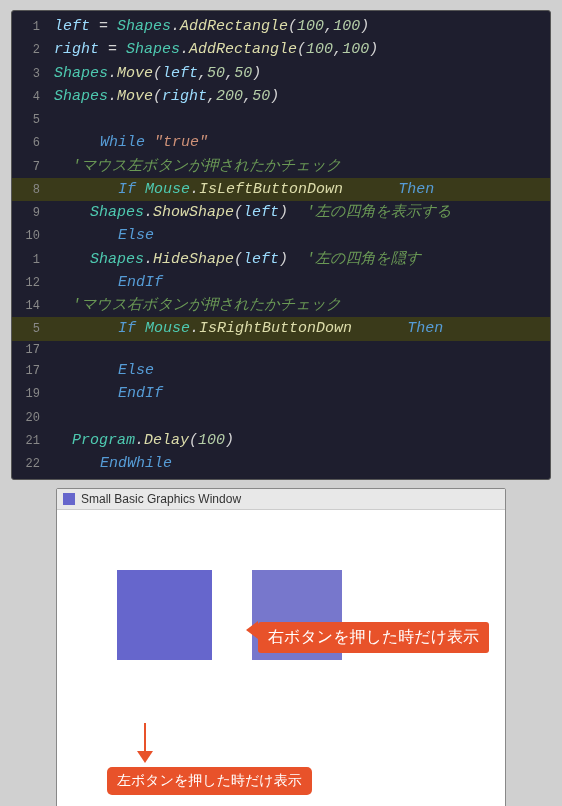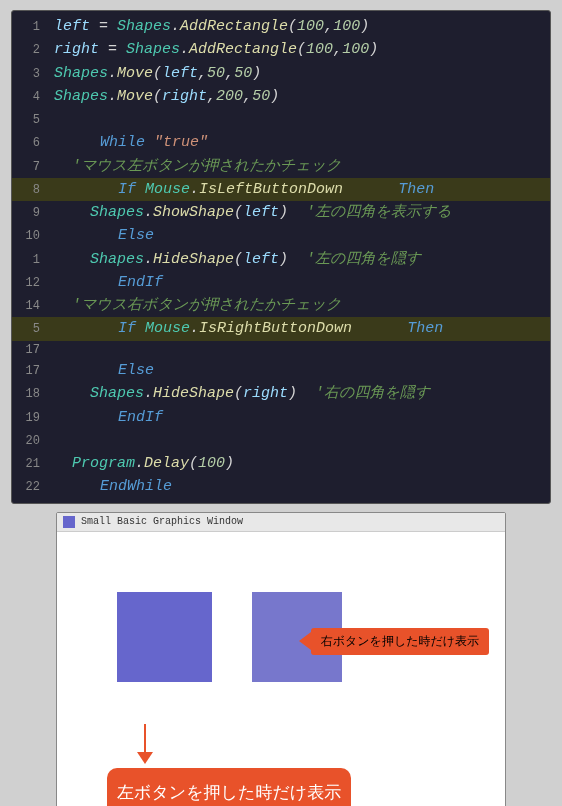--- a/index.html
+++ b/index.html
@@ -88,22 +88,22 @@
     }
 
     .titlebar-icon {
       width: 12px;
       height: 12px;
       background: #6666cc;
       display: inline-block;
     }
 
     .titlebar-text {
-      font-family: Liberation Mono, monospace;
-      font-size: 10px;
+      font-family: Liberation Sans, sans-serif;
+      font-size: 12px;
       color: #333;
     }
 
     .graphics-body {
       width: 100%;
       height: 340px;
       background: white;
       position: relative;
     }
 
@@ -139,26 +139,27 @@
     .callout-right-arrow {
       width: 0;
       height: 0;
       border-top: 9px solid transparent;
       border-bottom: 9px solid transparent;
       border-right: 12px solid #e8522a;
     }
 
     .callout-right-box {
       background: #e8522a;
-      color: #000000;
+      color: #ffffff;
       font-family: 'Meiryo', 'MS Gothic', sans-serif;
-      font-size: 12px;
+      font-size: 16px;
       padding: 5px 10px;
       border-radius: 3px;
       white-space: nowrap;
+      margin-top: 16px;
     }
 
     .callout-bottom {
       position: absolute;
       left: 50px;
       bottom: 55px;
       display: flex;
       flex-direction: column;
       align-items: flex-start;
     }
@@ -182,23 +183,23 @@
       height: 0;
       border-left: 8px solid transparent;
       border-right: 8px solid transparent;
       border-top: 12px solid #e8522a;
     }
 
     .callout-bottom-box {
       background: #e8522a;
       color: white;
       font-family: 'Meiryo', 'MS Gothic', sans-serif;
-      font-size: 17px;
-      padding: 13px 10px;
-      border-radius: 10px;
+      font-size: 14px;
+      padding: 5px 10px;
+      border-radius: 5px;
       white-space: nowrap;
       margin-top: 4px;
     }
   </style>
 </head>
 <body>
 
 <div class="code-panel">
   <div class="code-body" id="code-body">
   <div class="code-line">
@@ -256,24 +257,20 @@
       <div class="code-line highlight">
         <span class="line-num">5</span>
         <span class="code-text"><span class="dot">  </span><span class="kw">If</span><span class="dot"> </span><span class="cls">Mouse</span><span class="dot">.</span><span class="fn">IsRightButtonDown</span><span class="dot"> </span><span class="kw">Then</span></span>
       </div>
       <div class="code-line">
         <span class="line-num">17</span>
       </div>
       <div class="code-line">
         <span class="line-num">17</span>
         <span class="code-text"><span class="dot">  </span><span class="kw">Else</span></span>
-      </div>
-      <div class="code-line">
-        <span class="line-num">18</span>
-        <span class="code-text"><span class="dot">    </span><span class="cls">Shapes</span><span class="dot">.</span><span class="fn">HideShape</span><span class="paren">(</span><span class="var">right</span><span class="paren">)  </span><span class="comment">'右の四角を隠す</span></span>
       </div>
       <div class="code-line">
         <span class="line-num">19</span>
         <span class="code-text"><span class="dot">  </span><span class="kw">EndIf</span></span>
       </div>
       <div class="code-line">
         <span class="line-num">20</span>
         <span class="code-text"> </span>
       </div>
       <div class="code-line">

